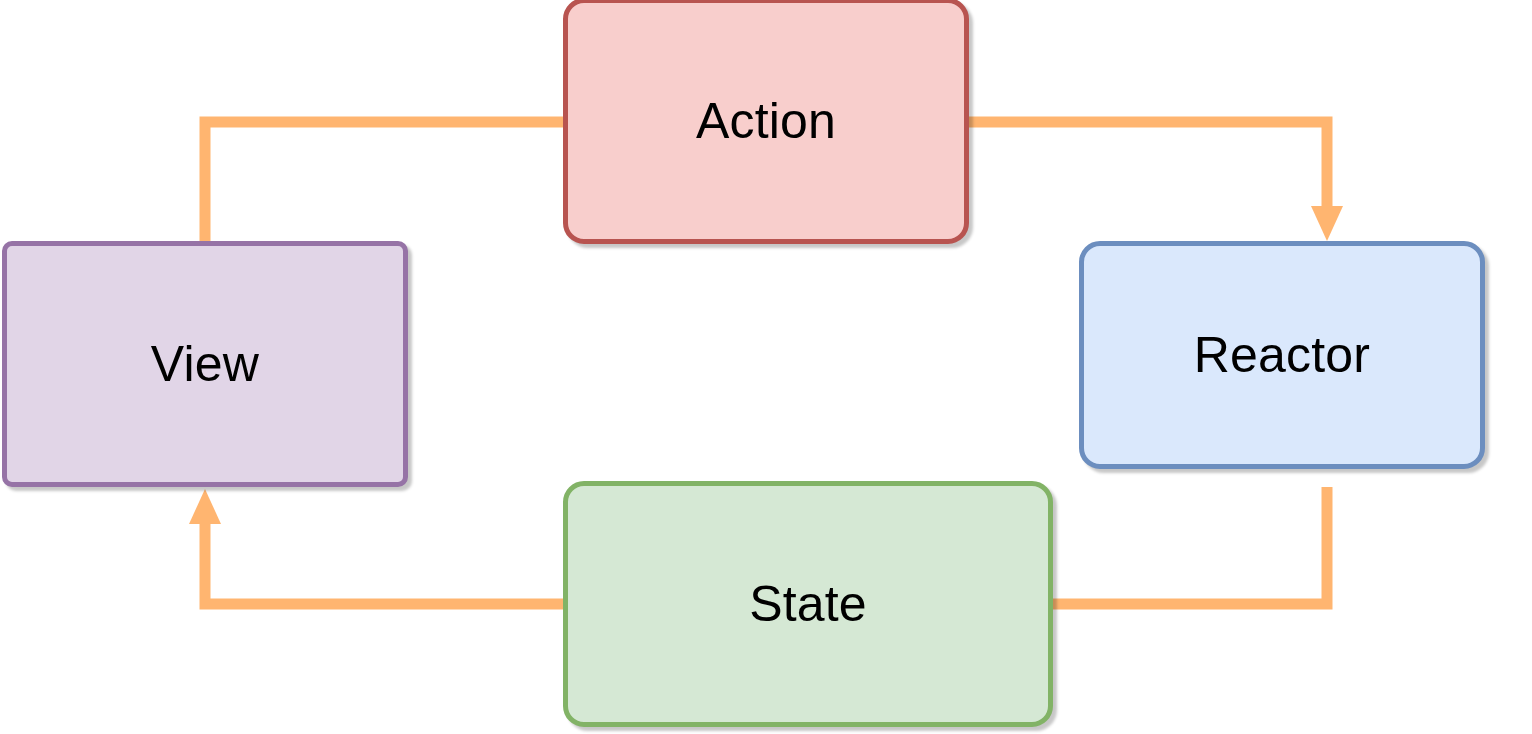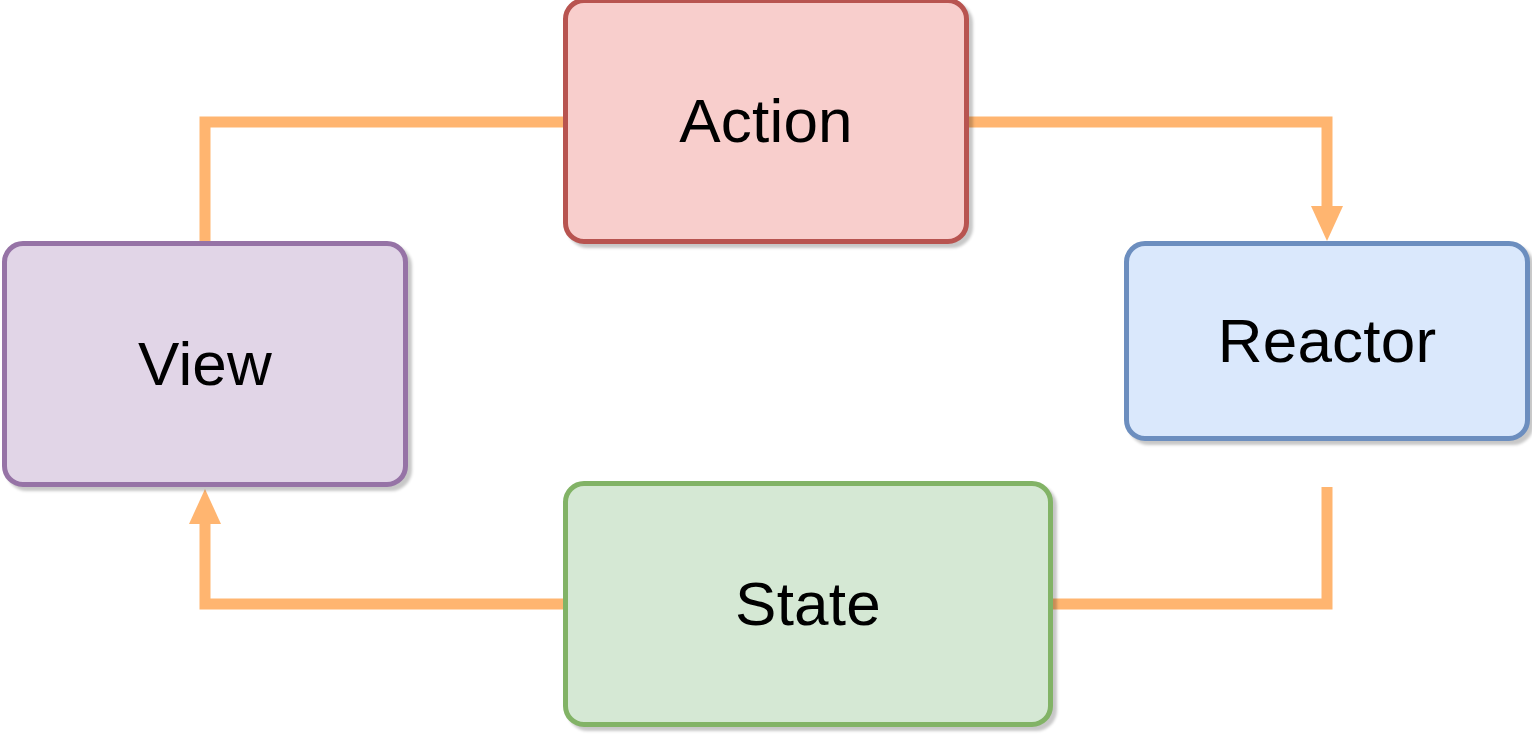--- a/index.html
+++ b/index.html
@@ -33,32 +33,32 @@
     border-width: 5px;
     border-radius: 21px;
     display: flex;
     align-items: center;
     justify-content: center;
     z-index: 2;
     box-shadow: 4px 4px 3px rgba(0,0,0,0.22);
   }
   .node-label {
     font-family: "Liberation Sans", sans-serif;
-    font-size: 62px;
+    font-size: 50px;
     line-height: 1;
     color: #000000;
     letter-spacing: 0.2px;
     white-space: nowrap;
     user-select: none;
   }
 
   
   #node-action  { left: 563px;  top: -2px;  width: 406px; height: 246px; }
-  #node-view    { left: 2px;    top: 241px; width: 406px; height: 246px; }
-  #node-reactor { left: 1124px; top: 241px; width: 406px; height: 200px; }
+  #node-view    { left: 2px;    top: 241px; width: 406px; height: 246px; border-radius: 10px; }
+  #node-reactor { left: 1079px; top: 241px; width: 406px; height: 228px; }
   #node-state   { left: 563px;  top: 481px; width: 490px; height: 246px; }
 </style>
 </head>
 <body>
 
 <div id="canvas" style="background: rgb(255, 255, 255);">
 
   <svg id="edges" viewBox="0 0 1532 734" width="1532" height="734" xmlns="http://www.w3.org/2000/svg">
 
     <g>

